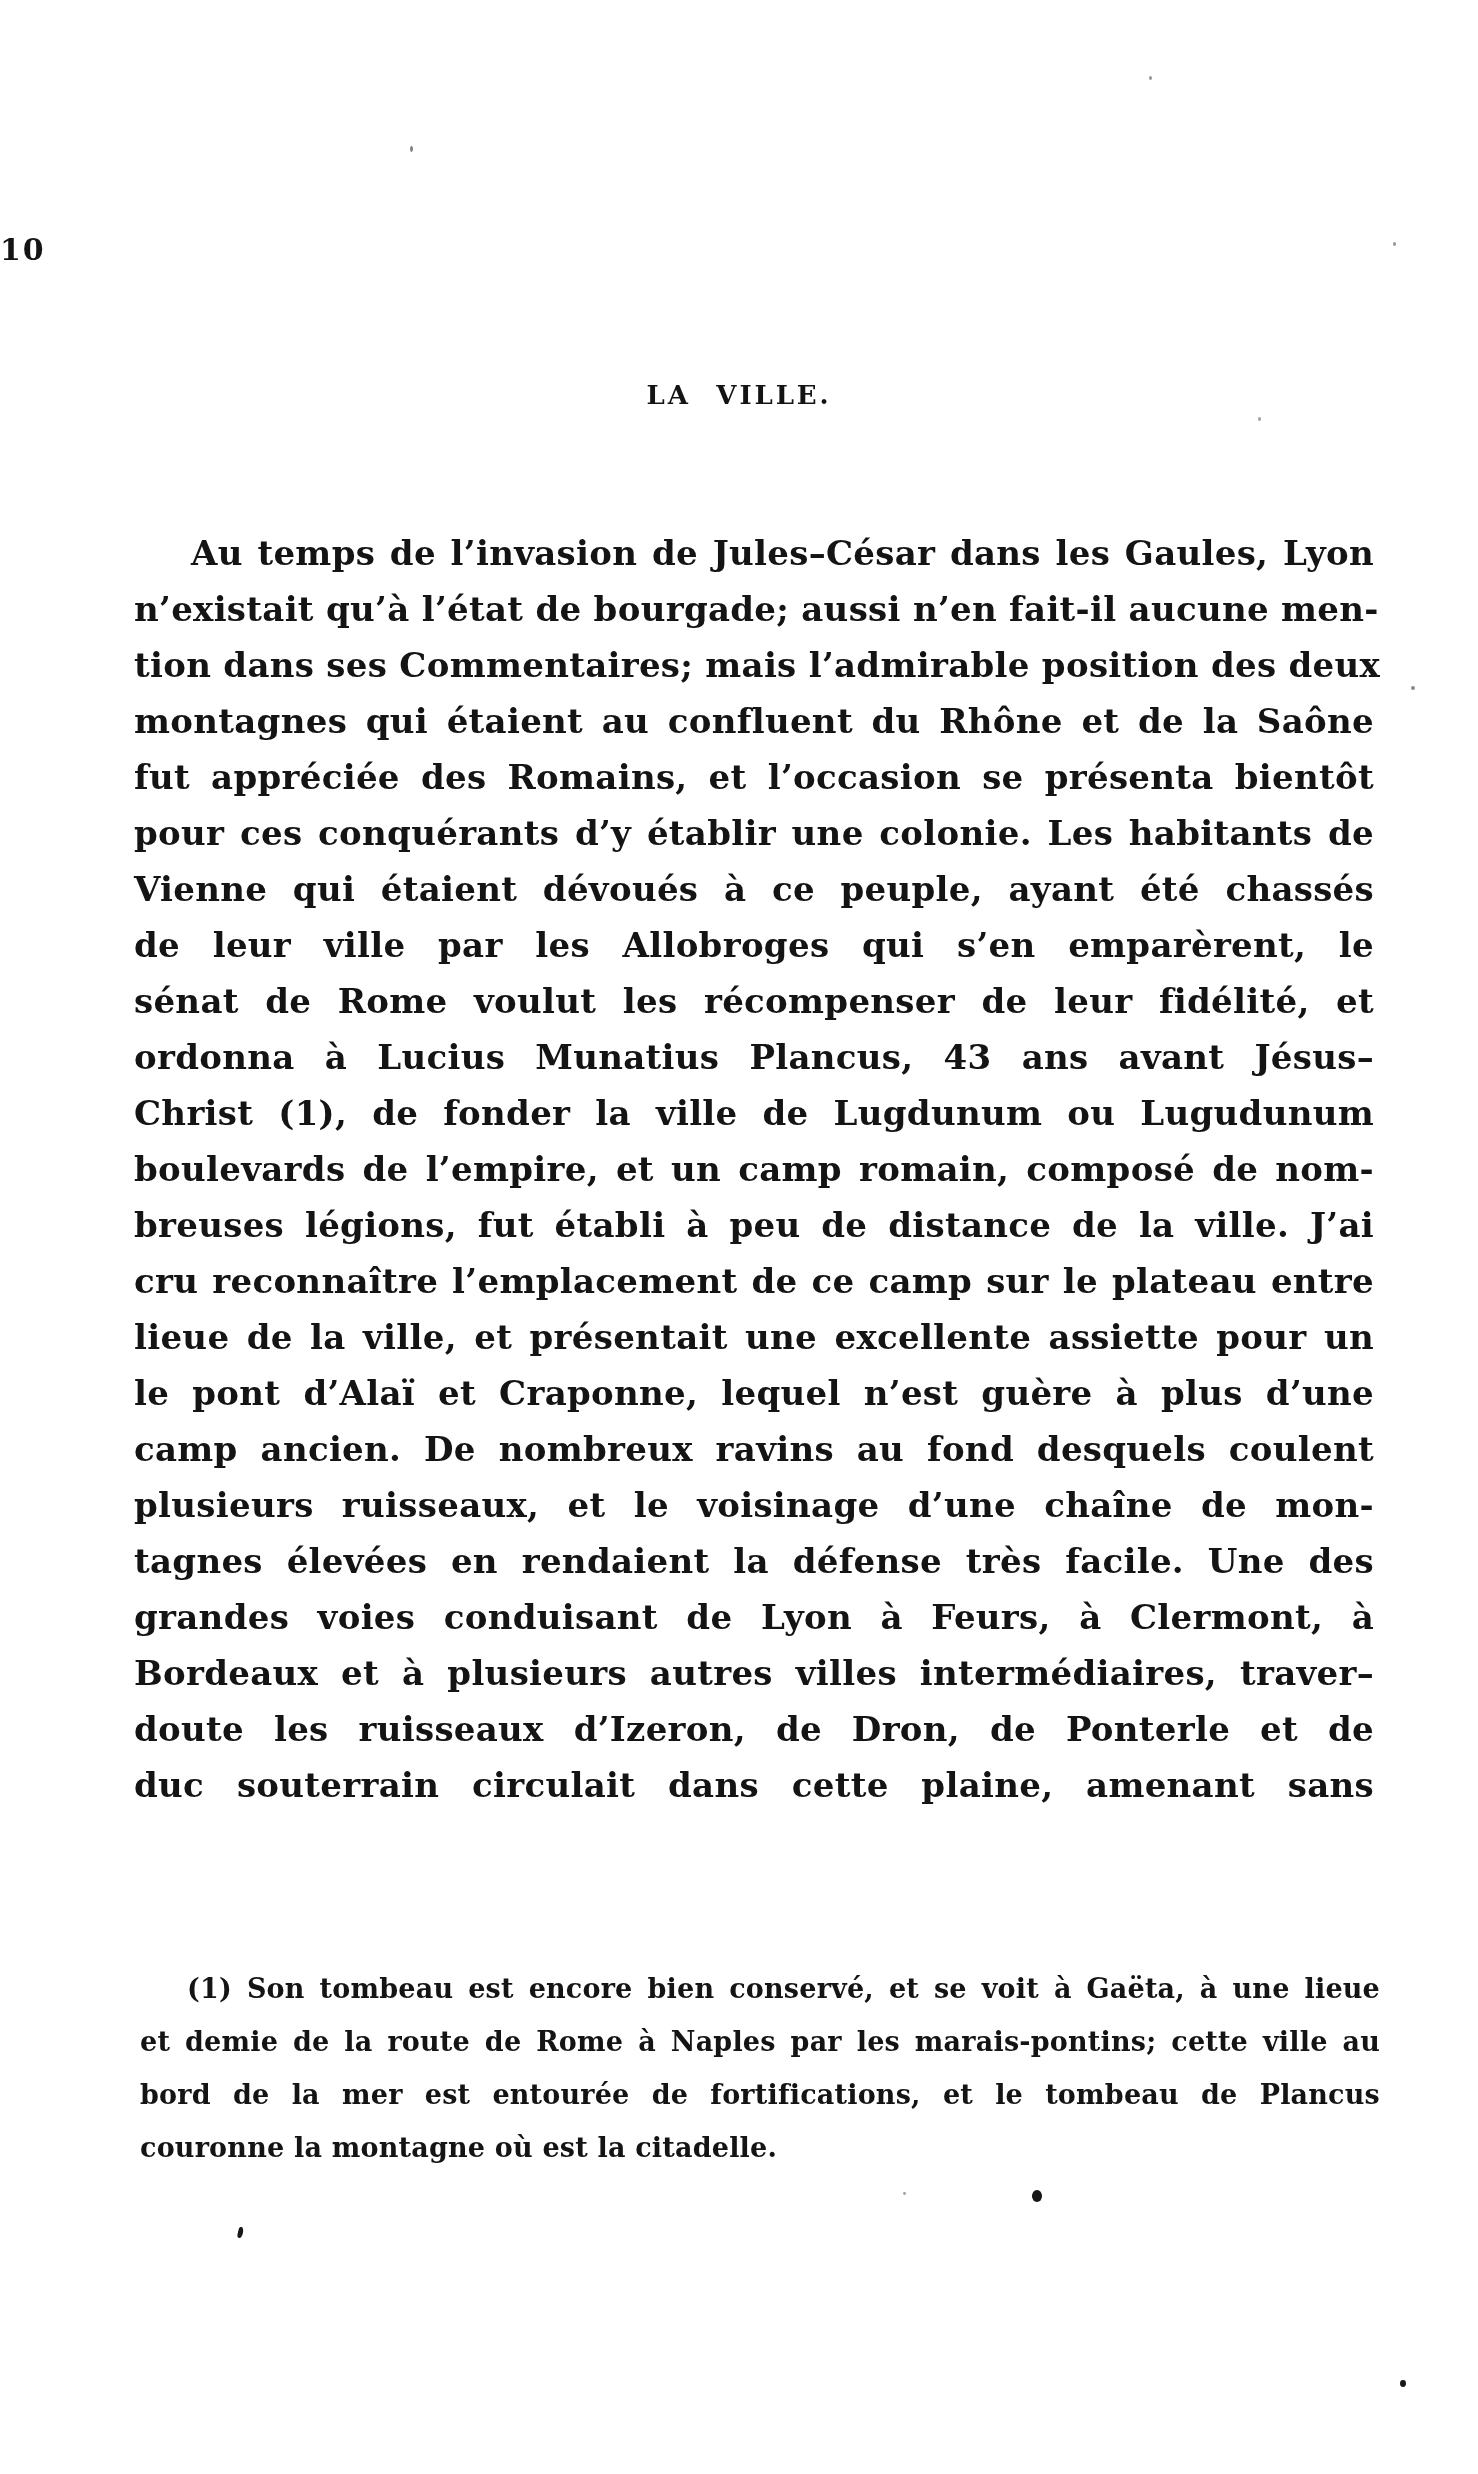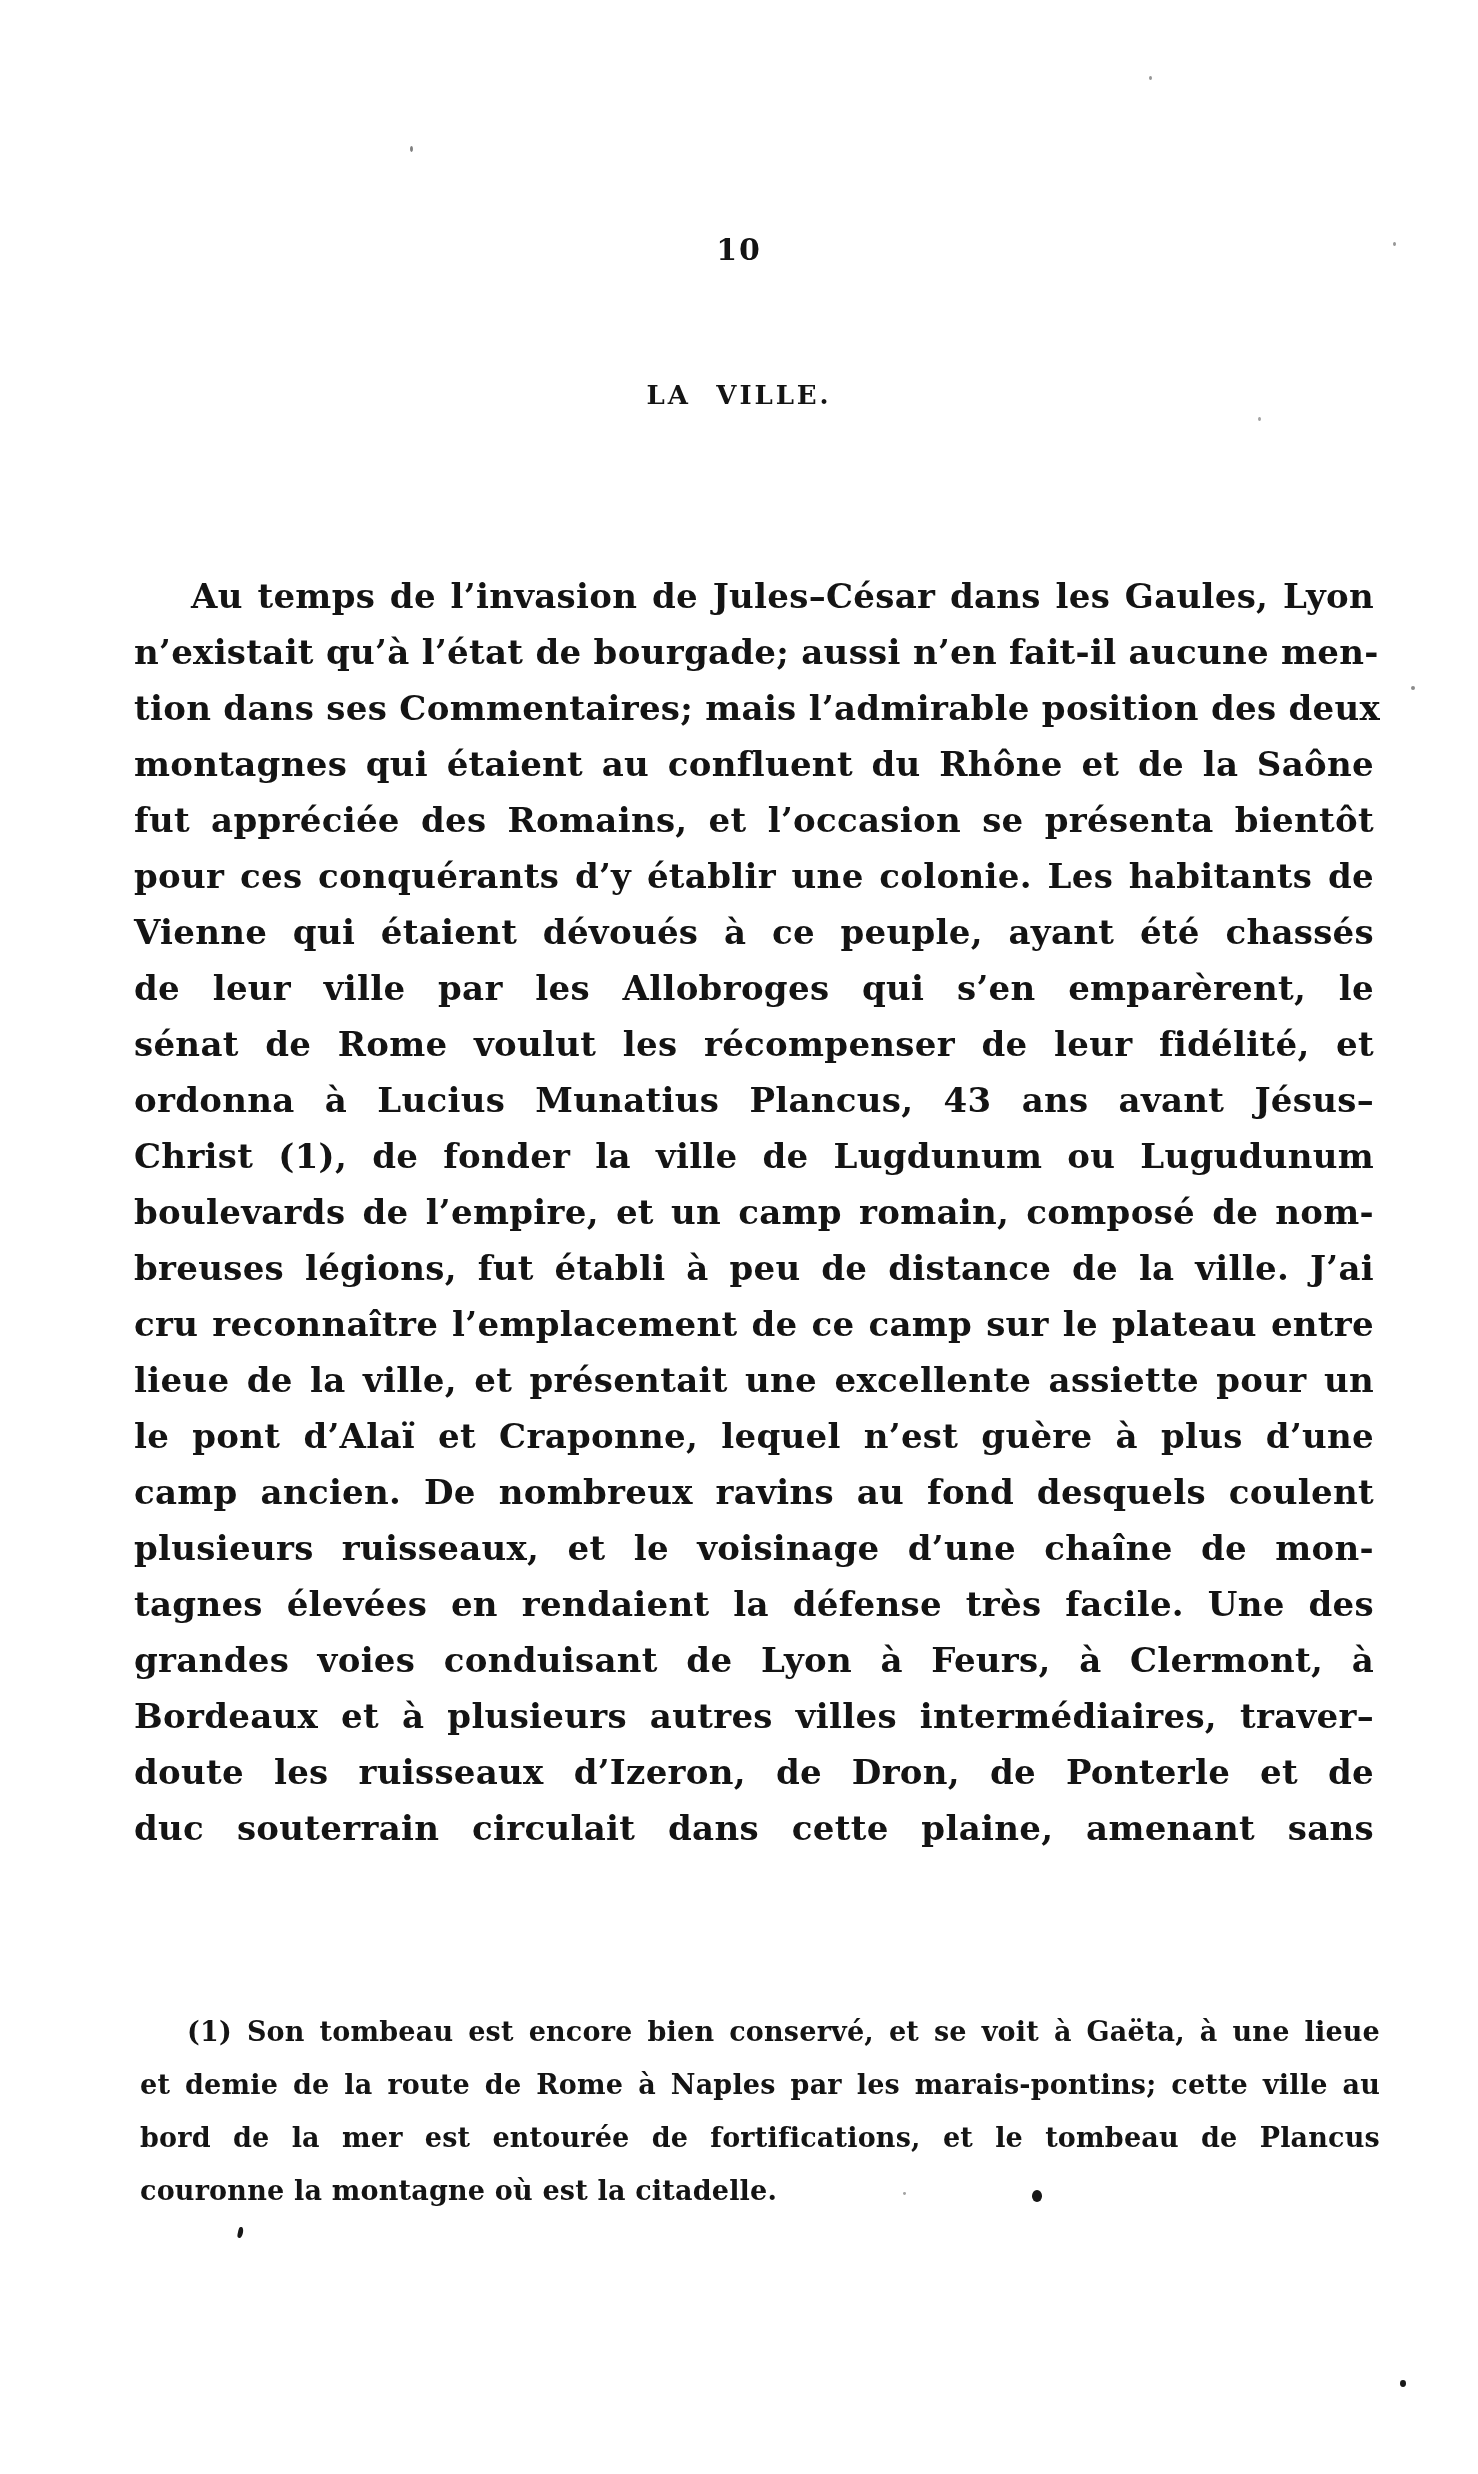--- a/index.html
+++ b/index.html
@@ -15,21 +15,20 @@
     background: #ffffff;
     font-family: "DejaVu Serif", "Liberation Serif", serif;
     color: #141414;
     overflow: hidden;
   }
   .page-number {
     position: absolute;
     top: 232px;
     left: 0;
     width: 100%;
-    text-align: center;
     font-size: 30px;
     font-weight: 700;
     letter-spacing: 2px;
   }
   .heading {
     position: absolute;
     top: 363px;
     left: 144px;
     width: 1190px;
     text-align: center;
@@ -55,21 +54,20 @@
     line-height: 56px;
     height: 56px;
     text-align: justify;
     text-align-last: justify;
     -moz-text-align-last: justify;
     white-space: nowrap;
     overflow: visible;
   }
   .indent-first {
     padding-left: 57px;
-    margin-top: 43px;
   }
   .footnote {
     position: absolute;
     top: 1962px;
     left: 140px;
     width: 1240px;
     font-size: 27px;
     font-weight: 700;
     letter-spacing: 0.2px;
   }

